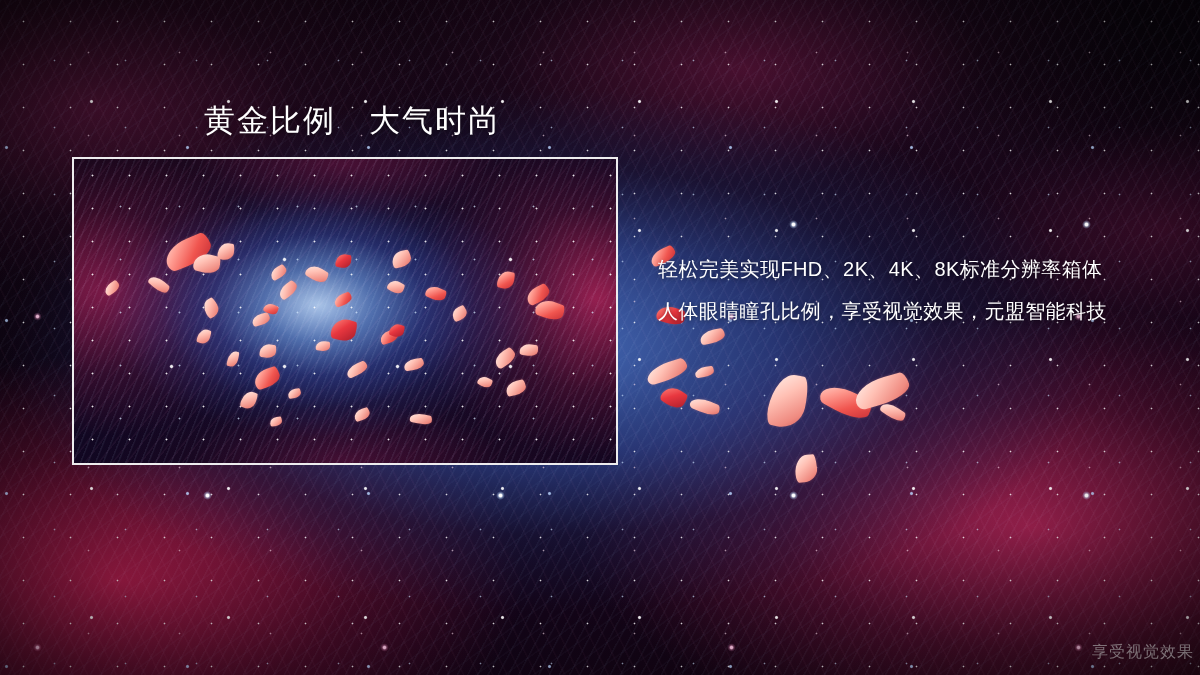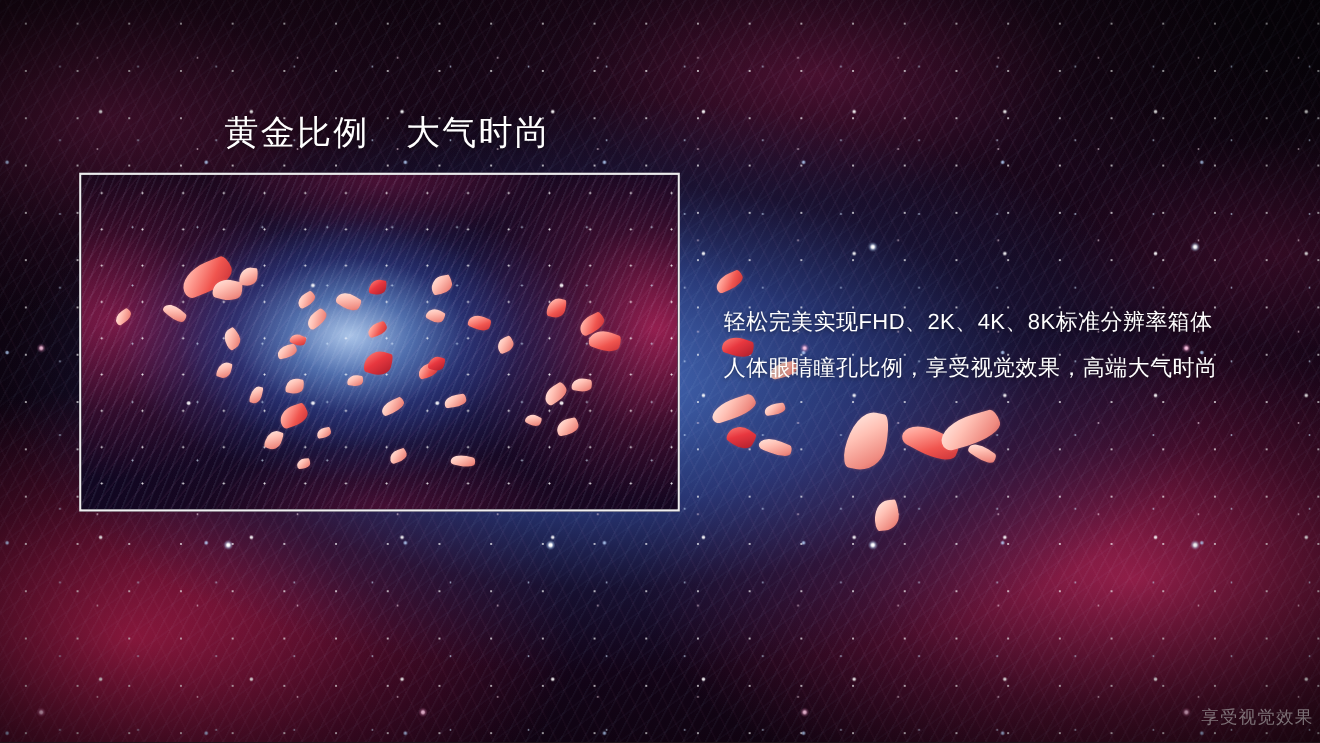--- a/index.html
+++ b/index.html
@@ -230,21 +230,21 @@
     font-size: 31px;
     letter-spacing: 2px;
     white-space: pre;
     text-shadow: 0 1px 5px rgba(0,0,0,0.55);
     margin-left: 24px;
   }
 
   #body-text {
     position: absolute;
     left: 658px;
-    top: 272px;
+    top: 248px;
     width: 520px;
   }
   #body-text .line {
     color: #ffffff;
     font-size: 20px;
     line-height: 42px;
     letter-spacing: 0.4px;
     white-space: nowrap;
     text-shadow: 0 1px 4px rgba(0,0,0,0.50);
   }
@@ -326,18 +326,18 @@
     <div class="petal pale" style="left:336px;top:255px;width:22px;height:10px;transform:rotate(12deg);"></div>
     <div class="petal pale" style="left:196px;top:258px;width:12px;height:9px;transform:rotate(-6deg);"></div>
     <div class="petal pale" style="left:154px;top:192px;width:10px;height:16px;transform:rotate(16deg);"></div>
     <div class="petal pale" style="left:30px;top:124px;width:16px;height:10px;transform:rotate(-34deg);"></div>
   </div>
 
   <div id="title">黄金比例　大气时尚</div>
 
   <div id="body-text">
     <div class="line">轻松完美实现FHD、2K、4K、8K标准分辨率箱体</div>
-    <div class="line">人体眼睛瞳孔比例，享受视觉效果，高端大气时尚</div>
+    <div class="line">人体眼睛瞳孔比例，享受视觉效果，元盟智能科技</div>
   </div>
 
   <div id="watermark">享受视觉效果</div>
 
 </div>
 
 </body></html>

